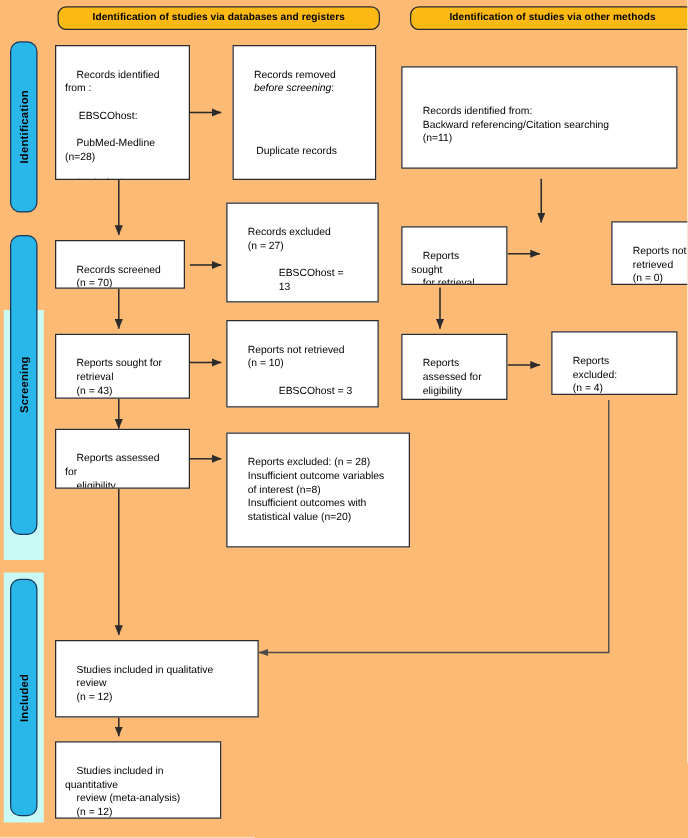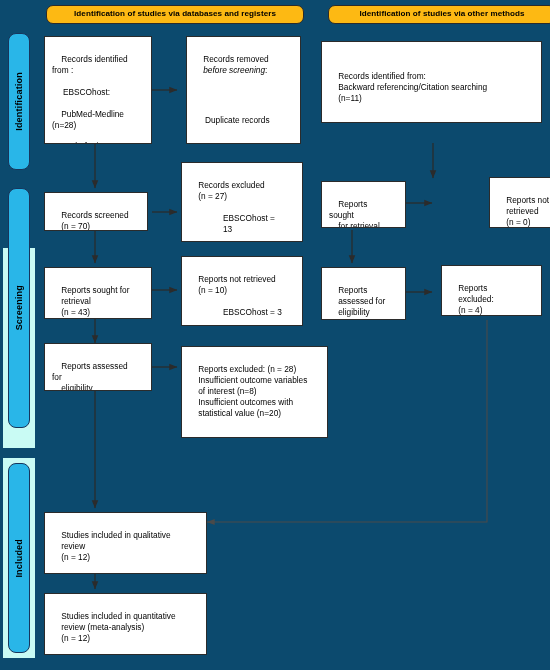--- a/index.html
+++ b/index.html
@@ -5,21 +5,21 @@
   html,body{margin:0;padding:0;background:#ffffff;}
   body{
     font-family:"Liberation Sans","DejaVu Sans",sans-serif;
     -webkit-font-smoothing:antialiased;
   }
   #diagram{
     position:relative;
     width:550px;
     height:670px;
     overflow:hidden;
-    background:#0c4a6e;
+    background:#fdba74;
   }
   
   #links{
     position:absolute;
     left:0; top:0;
     width:550px; height:670px;
     pointer-events:none;
   }
   
   .banner{
@@ -205,27 +205,27 @@
     <span>Insufficient outcomes with</span>
     <span>statistical value (n=20)</span>
   </div>
 
   <div class="node" style="left:44px; top:512px; width:163px; height:62px;">
     <span>Studies included in qualitative</span>
     <span>review</span>
     <span>(n = 12)</span>
   </div>
 
-  <div class="node" style="left:44px; top:593px; width:163px; height:62px;">
+  <div class="node" style="left:44px; top:593px; width:133px; height:62px;">
     <span>Studies included in quantitative</span>
     <span>review (meta-analysis)</span>
     <span>(n = 12)</span>
   </div>
 
-  <div class="node" style="left:321px; top:41px; width:221px; height:82px; padding-top:18px;">
+  <div class="node" style="left:321px; top:53px; width:221px; height:82px; padding-top:18px;">
     <span>Records identified from:</span>
     <span>Backward referencing/Citation searching</span>
     <span>(n=11)</span>
   </div>
 
   <div class="node" style="left:321px; top:181px; width:85px; height:47px;">
     <span>Reports sought</span>
     <span>for retrieval</span>
     <span>(n = 11)</span>
   </div>

